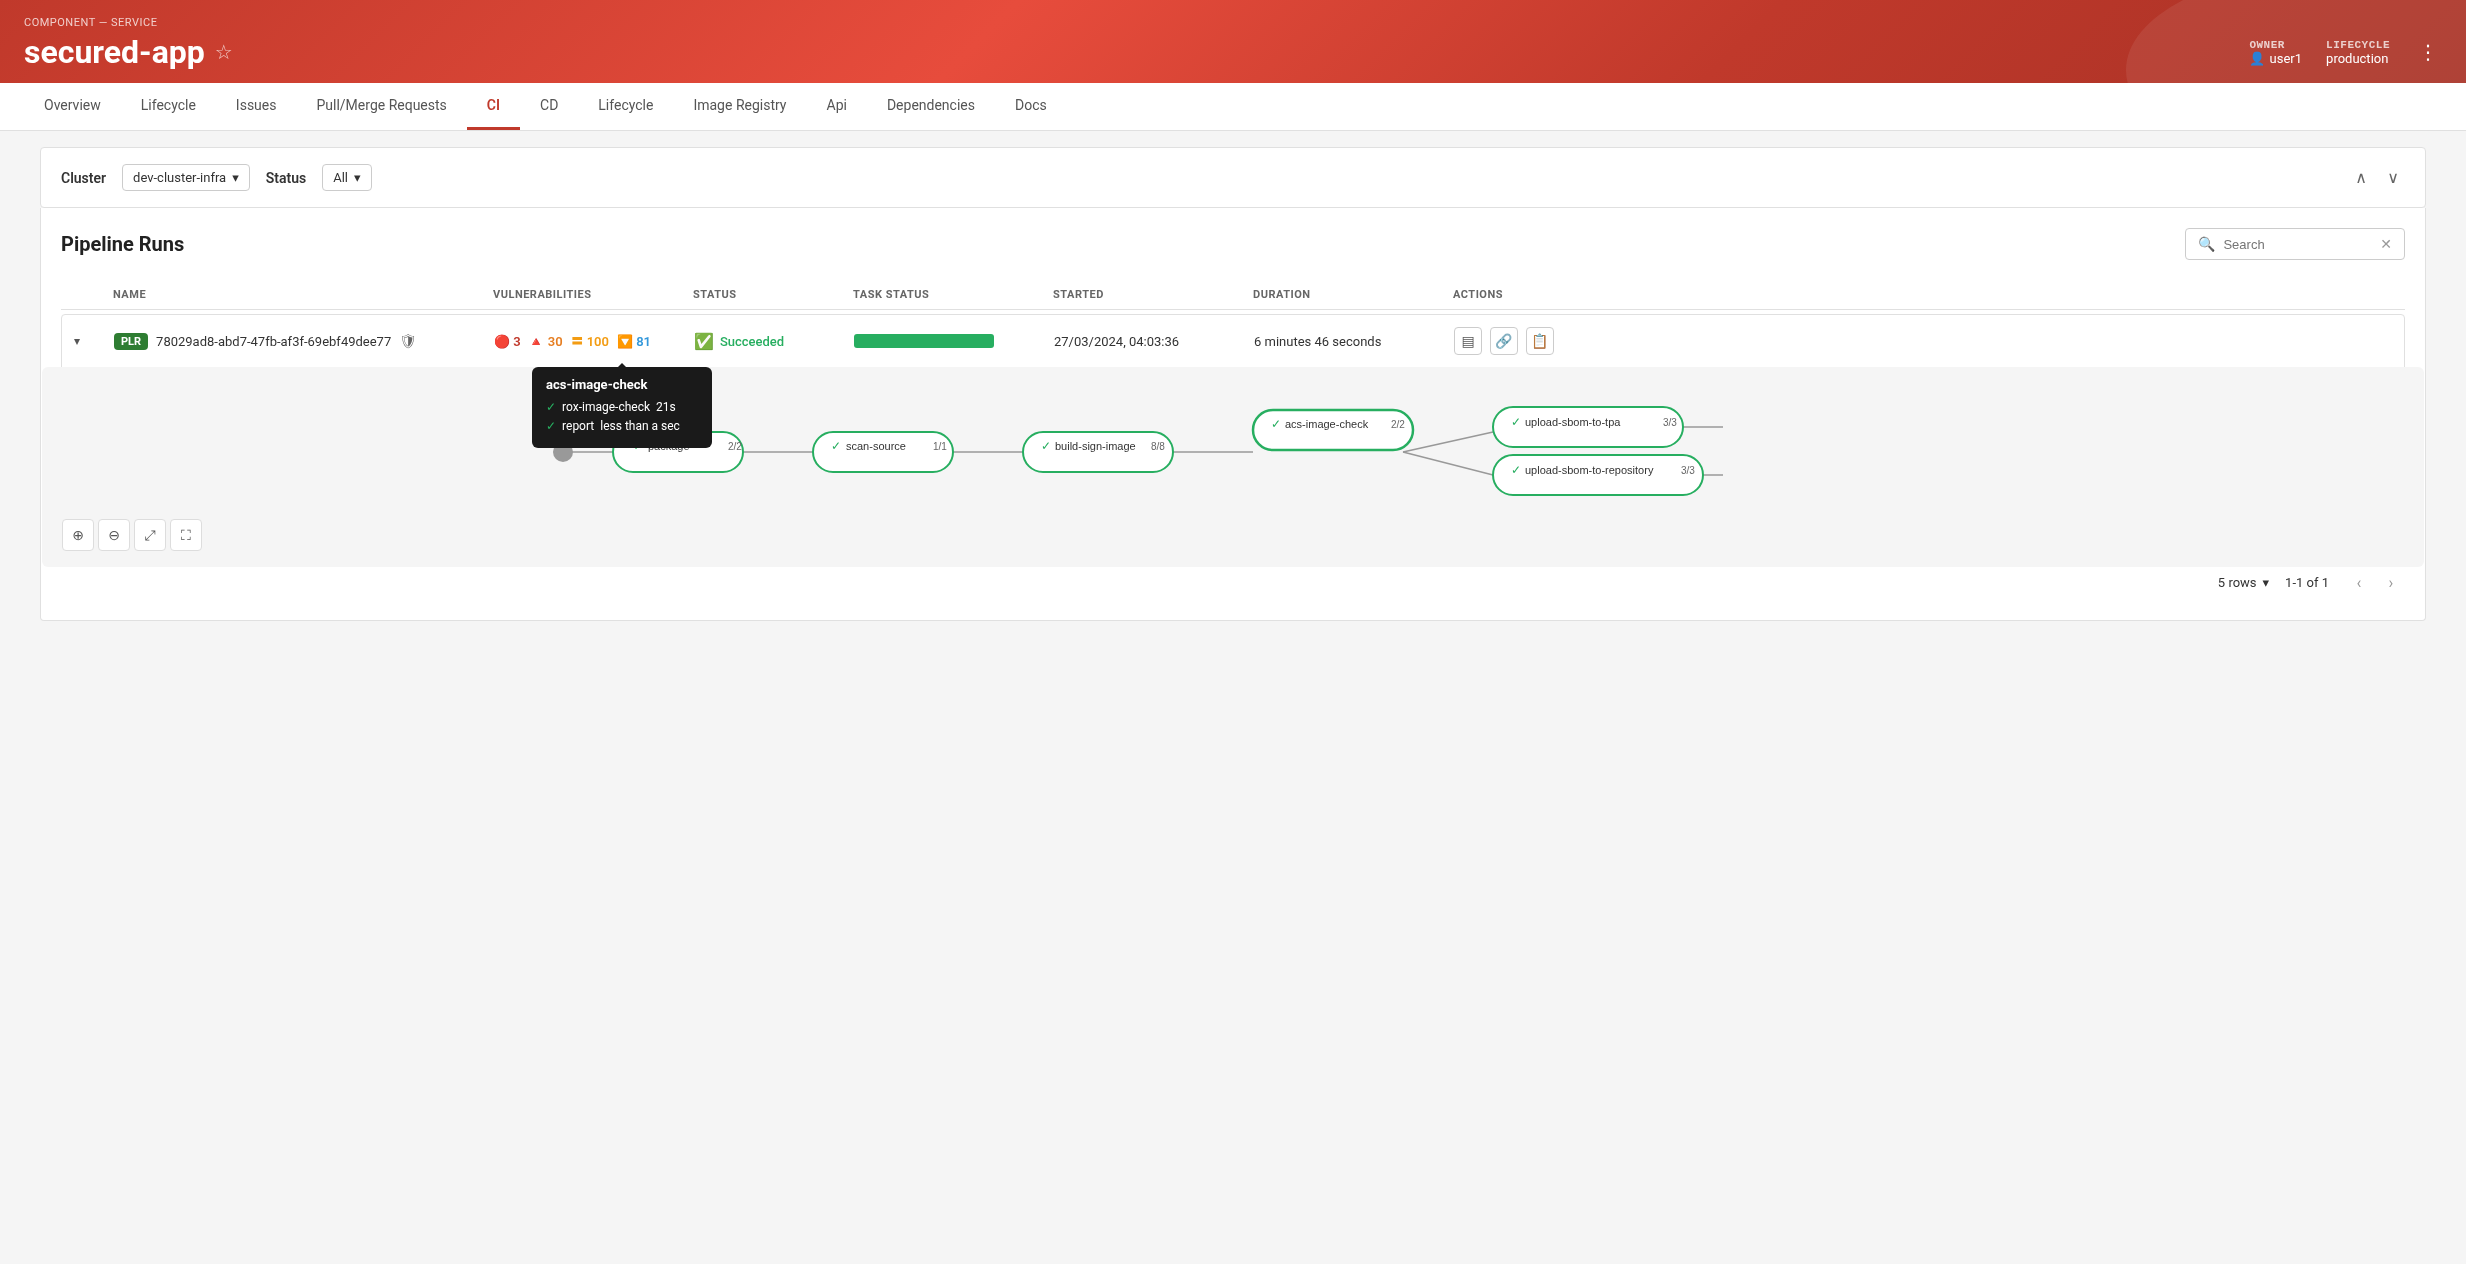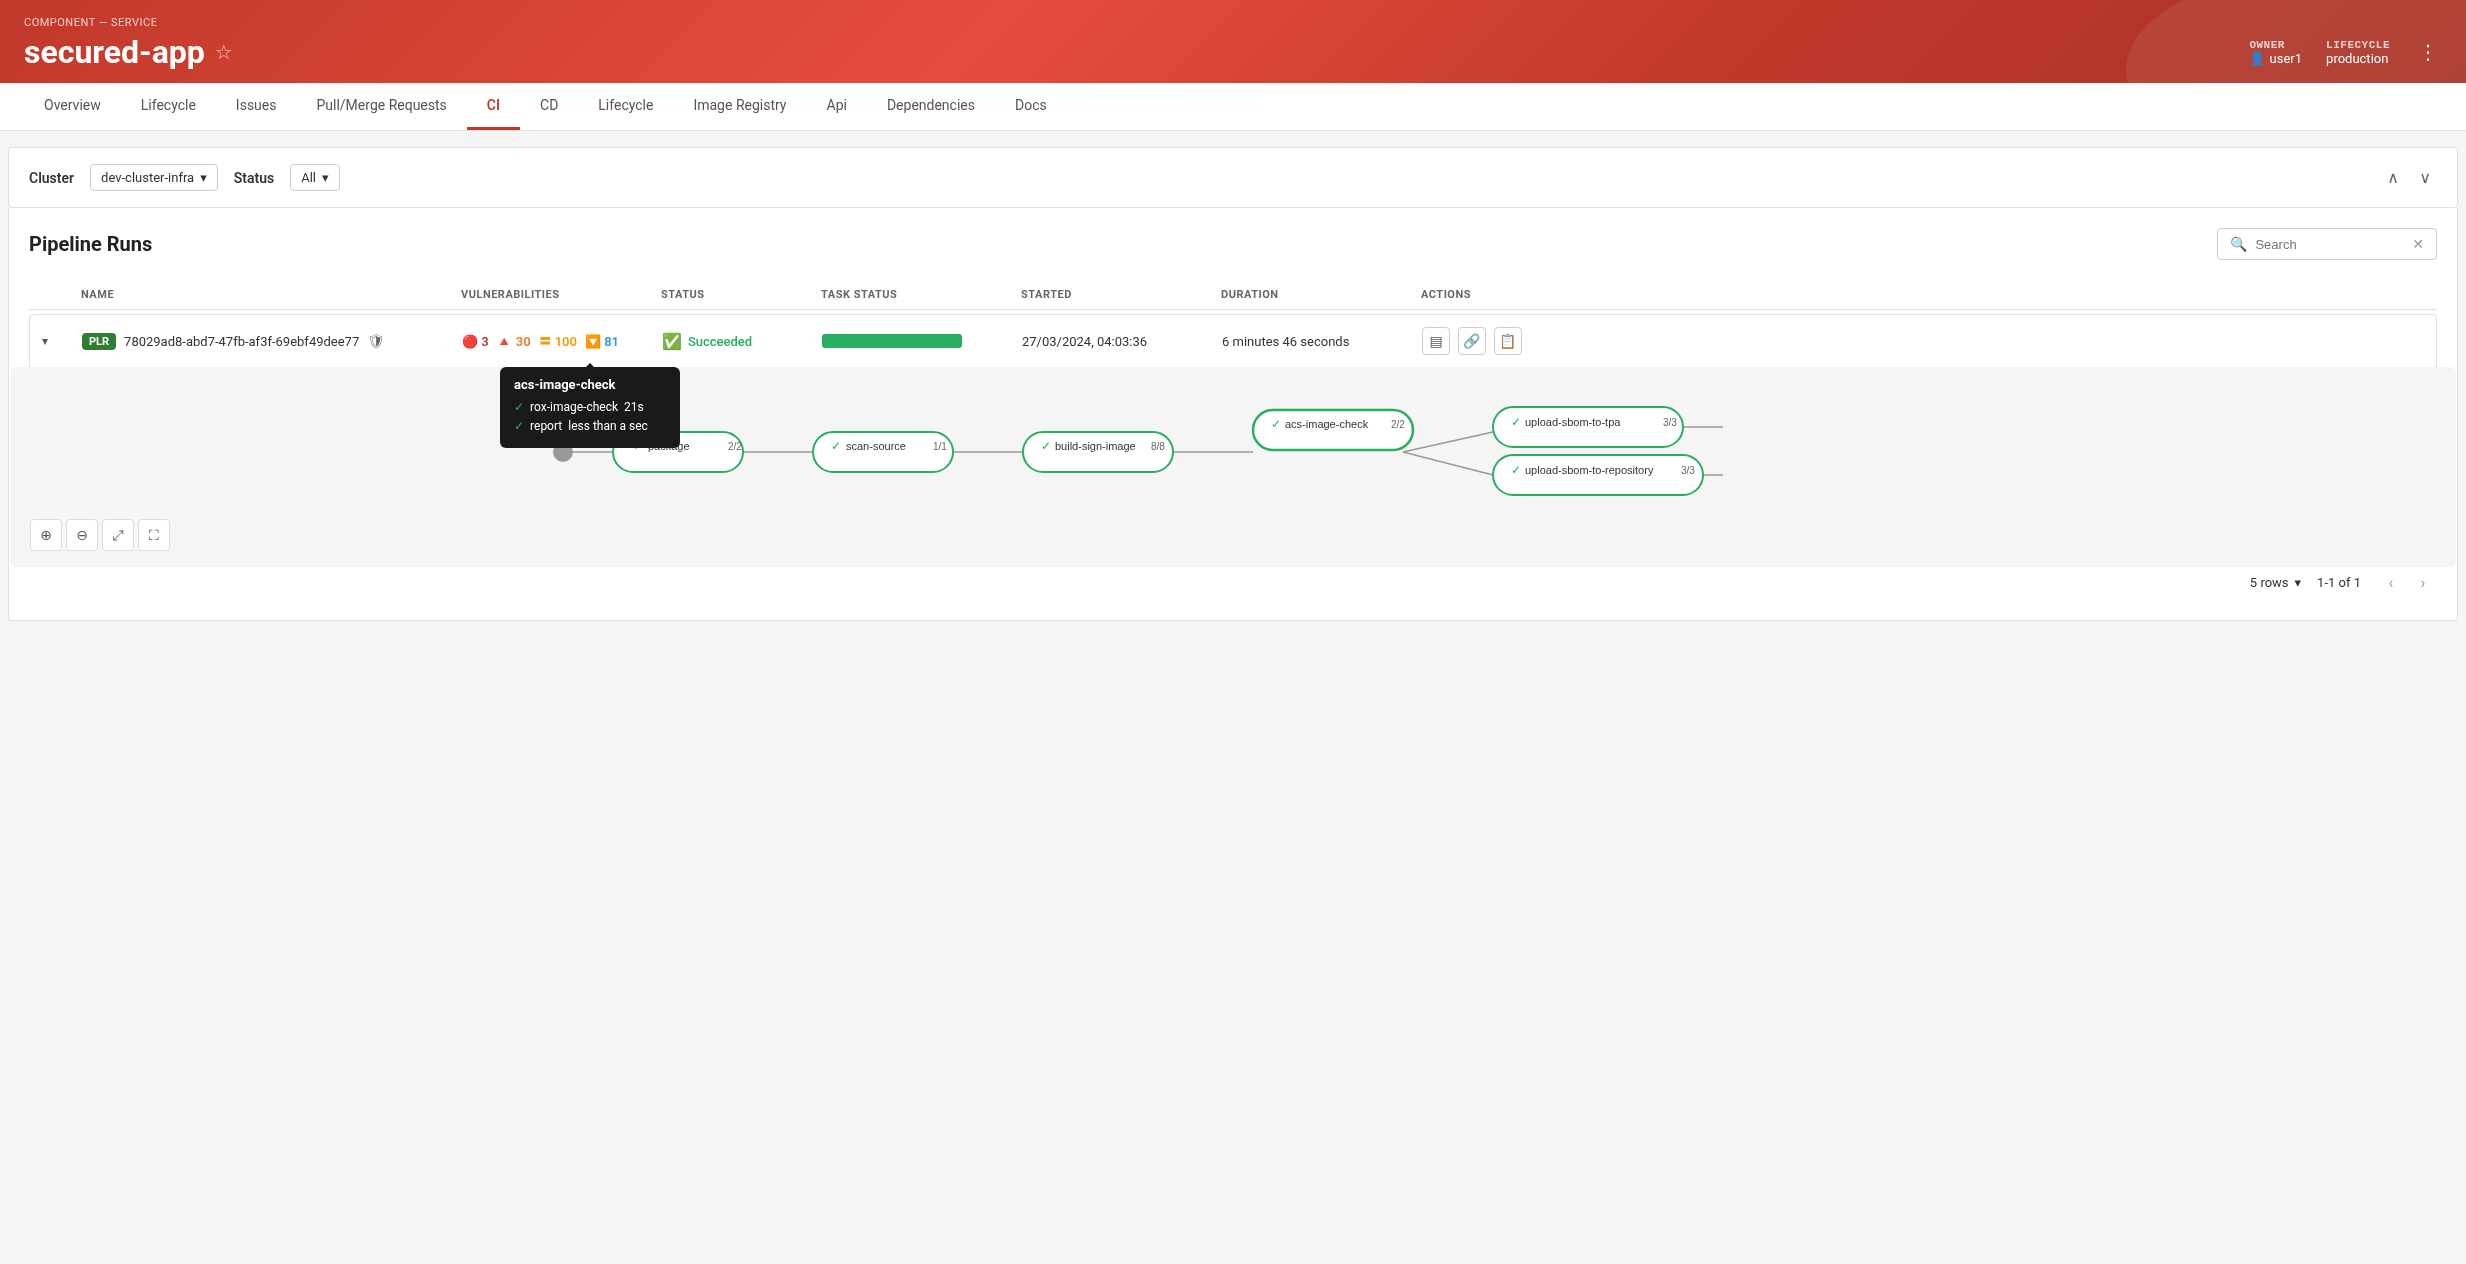--- a/index.html
+++ b/index.html
@@ -98,21 +98,21 @@
       white-space: nowrap;
       transition: color 0.2s;
     }
     .nav-item.active {
       color: #c0392b;
       border-bottom: 3px solid #c0392b;
       font-weight: 600;
     }
 
     
-    .main { padding: 16px 8px; }
+    .main { padding: 16px 40px; }
 
     
     .filter-bar {
       background: #fff;
       border: 1px solid #e0e0e0;
       border-radius: 4px;
       padding: 16px 20px;
       display: flex;
       align-items: center;
       justify-content: space-between;

